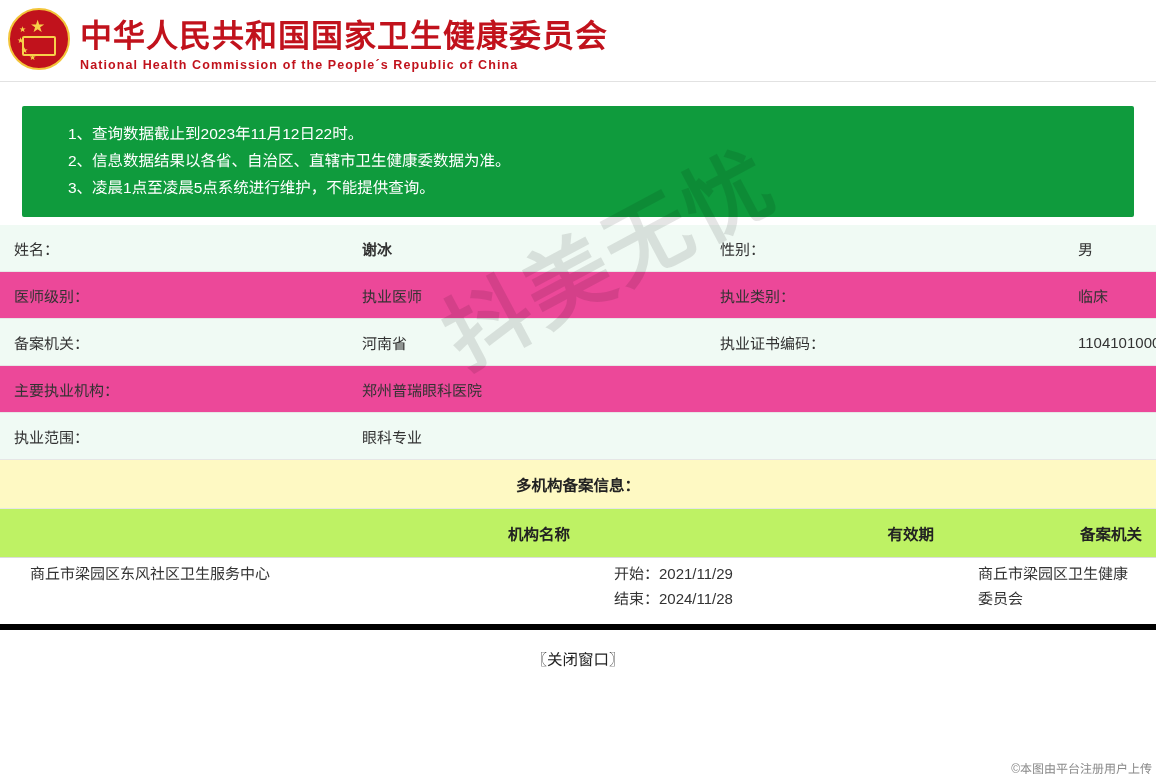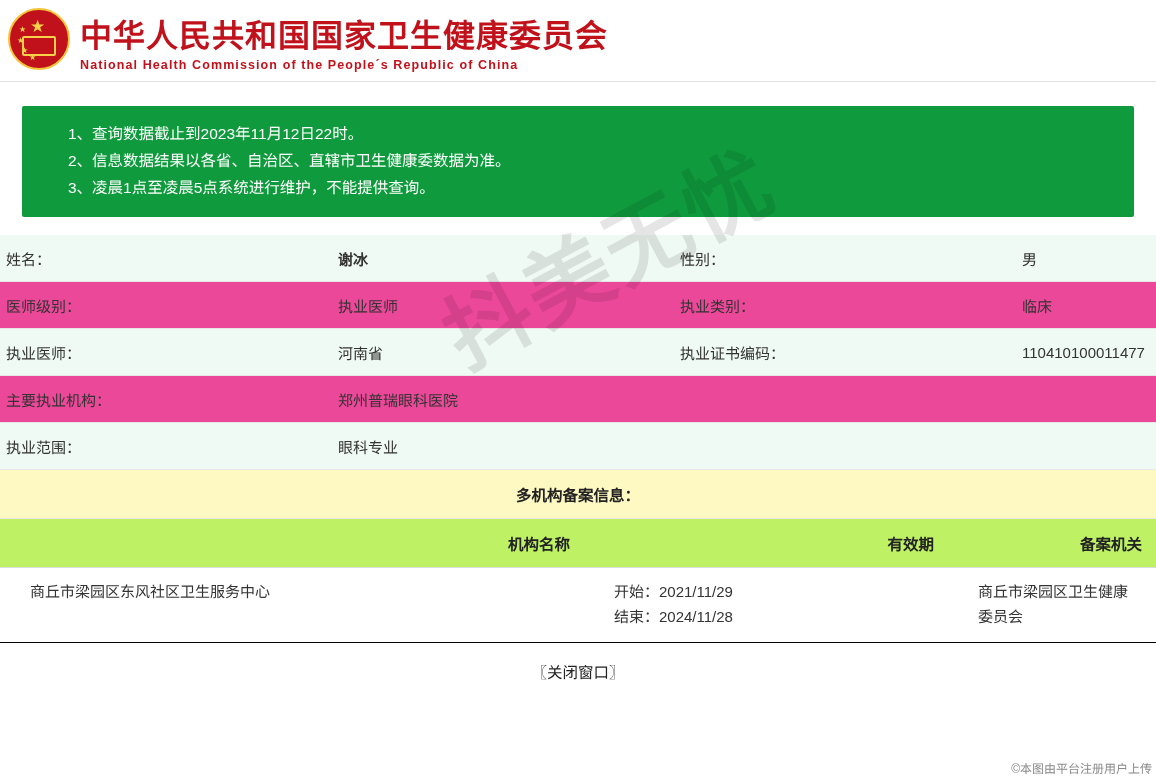--- a/index.html
+++ b/index.html
@@ -89,42 +89,42 @@
   }
   .header-rule {
     width: 1156px;
     height: 2px;
     background: #ffffff;
     border-bottom: 1px solid #e2e2e2;
   }
 
   
   .notice-wrap {
-    padding: 24px 22px 18px 22px;
+    padding: 24px 22px 8px 22px;
   }
   .notice {
     background: #0f9b3d;
     color: #ffffff;
     border-radius: 2px;
     padding: 14px 18px 16px 46px;
     font-size: 15.5px;
     line-height: 1.75;
   }
   .notice div { white-space: nowrap; }
 
   
   .info-table {
     width: 1156px;
     border-collapse: collapse;
     table-layout: fixed;
     font-size: 15px;
   }
   .info-table td {
     height: 46px;
-    padding: 0 6px;
+    padding: 0 14px;
     border-bottom: 1px solid #e6e6e6;
     vertical-align: middle;
     color: #333;
   }
   .info-table tr.tint td { background: #f0faf4; }
   .info-table tr.plain td { background: #ec4899; }
   .lbl { width: 320px; color: #333; }
   .val-1 { width: 330px; }
   .lbl2 { width: 330px; }
   .val-2 { }
@@ -151,24 +151,24 @@
     font-weight: bold;
     text-align: right;
     height: 48px;
     padding: 0 14px 0 30px;
     color: #222;
     border-bottom: 1px solid #dcdcdc;
     font-size: 15.5px;
   }
   .rec-table td {
     background: #ffffff;
-    padding: 12px 14px 12px 30px;
+    padding: 4px 14px 12px 30px;
     vertical-align: top;
     color: #333;
-    border-bottom: 1px solid #000000;
+    border-bottom: 6px solid #000000;
     line-height: 1.65;
   }
   .col-org { width: 540px; }
   .col-valid { width: 320px; }
   .col-auth { }
 
   
   .footer {
     height: 56px;
     display: flex;
@@ -246,21 +246,21 @@
       <td class="lbl2">性别：</td>
       <td class="val-2">男</td>
     </tr>
     <tr class="plain">
       <td class="lbl">医师级别：</td>
       <td class="val-1">执业医师</td>
       <td class="lbl2">执业类别：</td>
       <td class="val-2">临床</td>
     </tr>
     <tr class="tint">
-      <td class="lbl">执业医师：</td>
+      <td class="lbl">备案机关：</td>
       <td class="val-1">河南省</td>
       <td class="lbl2">执业证书编码：</td>
       <td class="val-2">110410100011477</td>
     </tr>
     <tr class="plain">
       <td class="lbl">主要执业机构：</td>
       <td class="val-1" colspan="3">郑州普瑞眼科医院</td>
     </tr>
     <tr class="tint">
       <td class="lbl">执业范围：</td>

